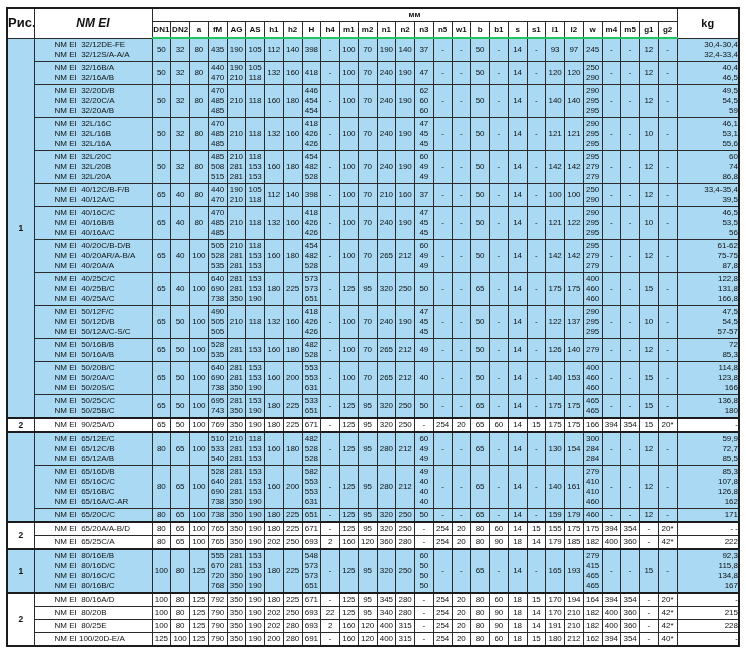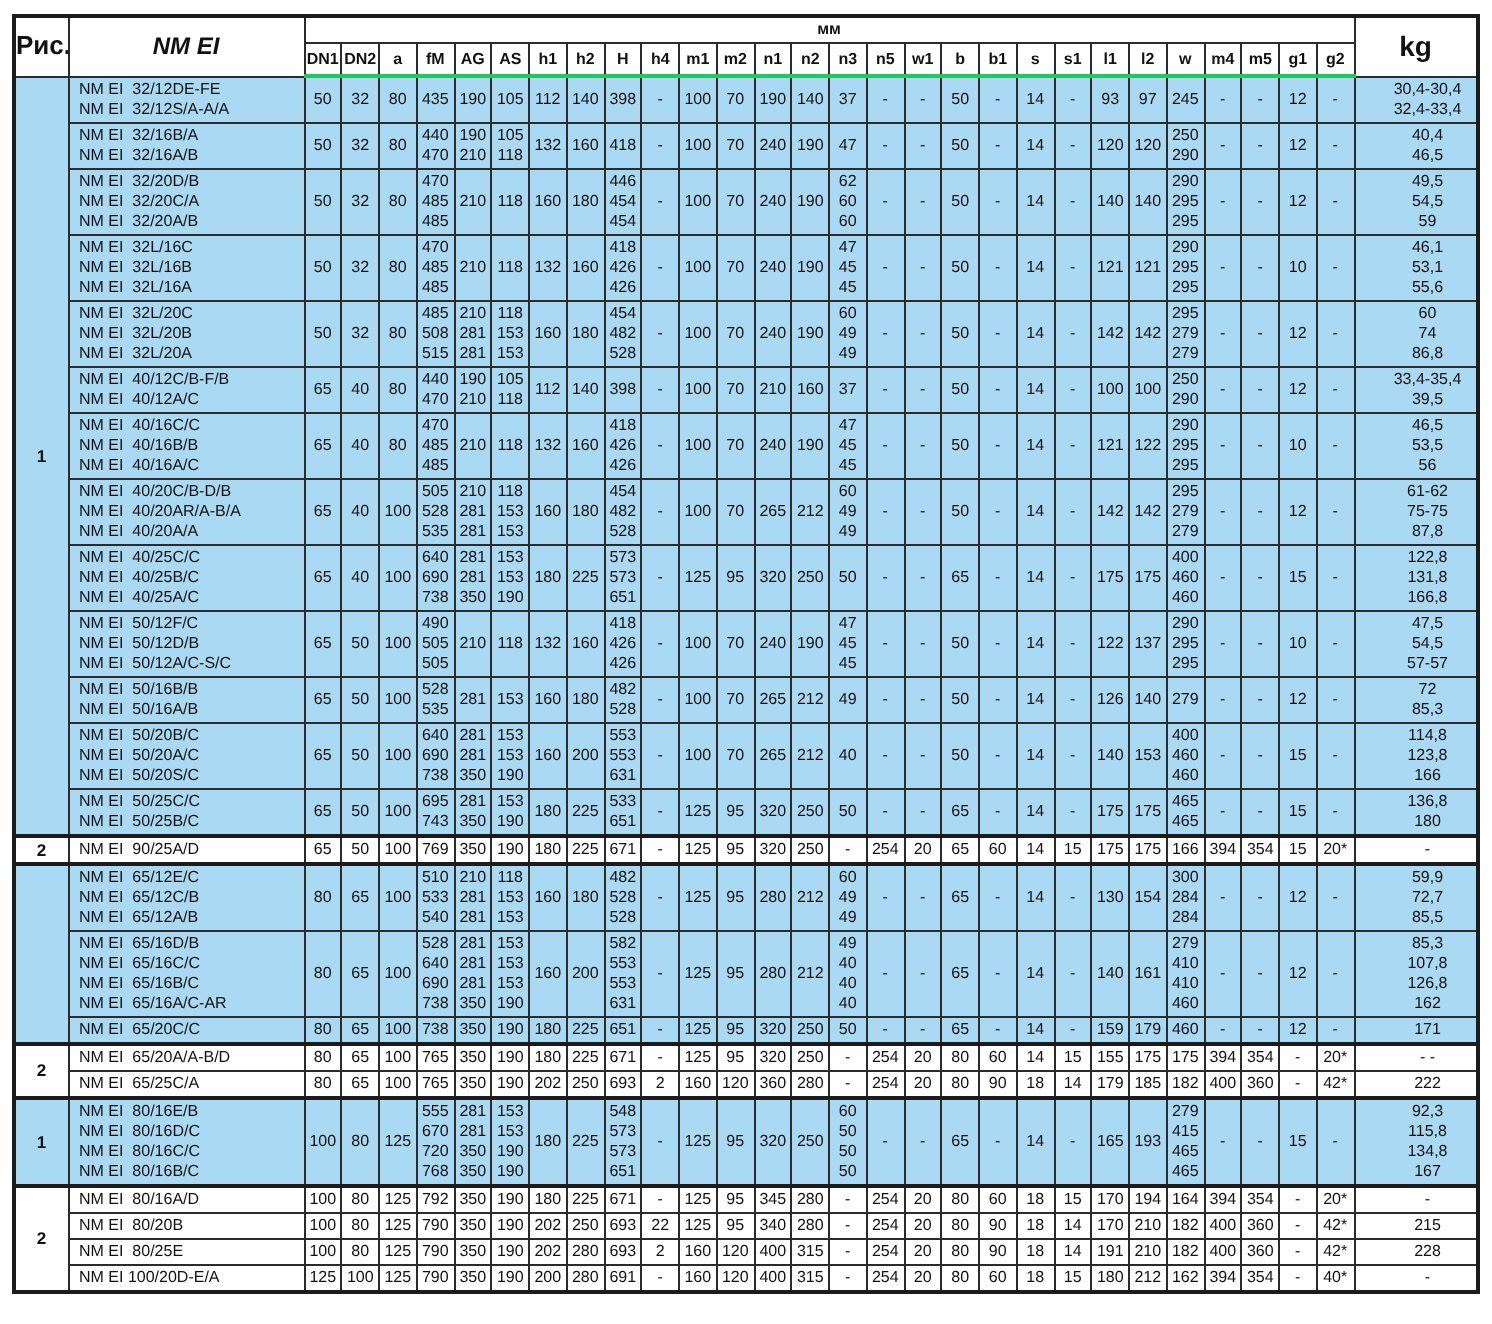--- a/index.html
+++ b/index.html
@@ -4,28 +4,28 @@
 <style>
   html,body{margin:0;padding:0;background:#ffffff;}
   body{width:746px;height:662px;font-family:"Liberation Sans",sans-serif;color:#111;}
   .page{padding:7px 6px;}
   table{border-collapse:collapse;table-layout:fixed;width:734px;border:2px solid #1c1c1c;}
   th,td{border:1px solid #2b2b2b;font-size:8px;line-height:10px;padding:1px 0;text-align:center;vertical-align:middle;overflow:hidden;}
   thead th{background:#fff;font-weight:bold;}
   th.h-fig{font-size:13px;}
   th.h-model{font-size:12px;font-style:italic;}
   th.h-unit{font-size:8px;font-weight:bold;margin-left:11px;}
-  th.h-kg{font-size:14px;}
+  th.h-kg{font-size:11px;}
   th.h-dim{font-size:8px;font-weight:bold;border-bottom:2px solid #22c55e;}
   thead tr.dims th{height:13px;}
   tr.shade-b td{background:#a9d9f3;}
   tr.shade-w td{background:#ffffff;}
   td.fig-cell{font-weight:bold;font-size:8.5px;}
-  td.model-cell{text-align:left;padding-left:5px;white-space:pre-wrap;}
-  td.kg-cell{text-align:center;padding-left:12px;white-space:pre-wrap;}
+  td.model-cell{text-align:left;padding-left:20px;white-space:pre-wrap;}
+  td.kg-cell{text-align:right;padding-left:12px;white-space:pre-wrap;}
   tr.grp-start td{border-top:2px solid #1c1c1c;}
   col.c-fig{width:27px;}
   col.c-model{width:118px;}
   col.c-kg{width:62px;}
 </style>
 </head>
 <body>
 
 <div class="page">
   <table>

